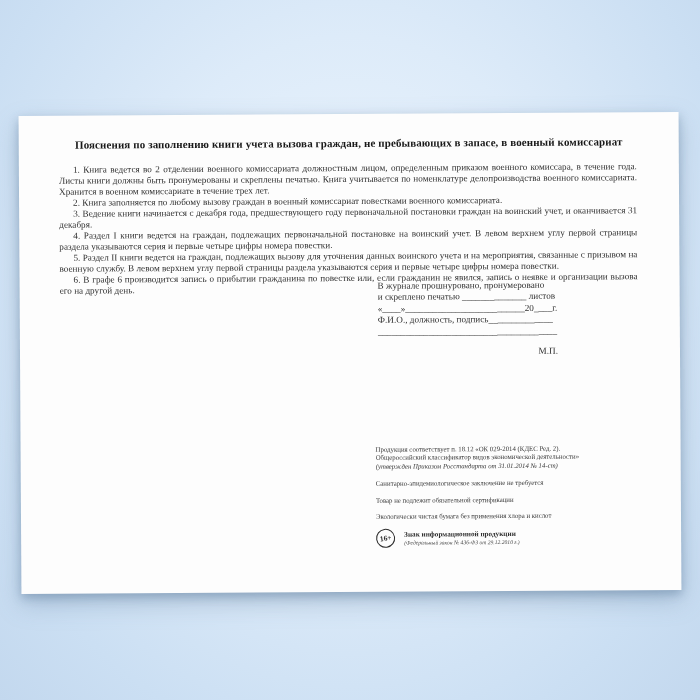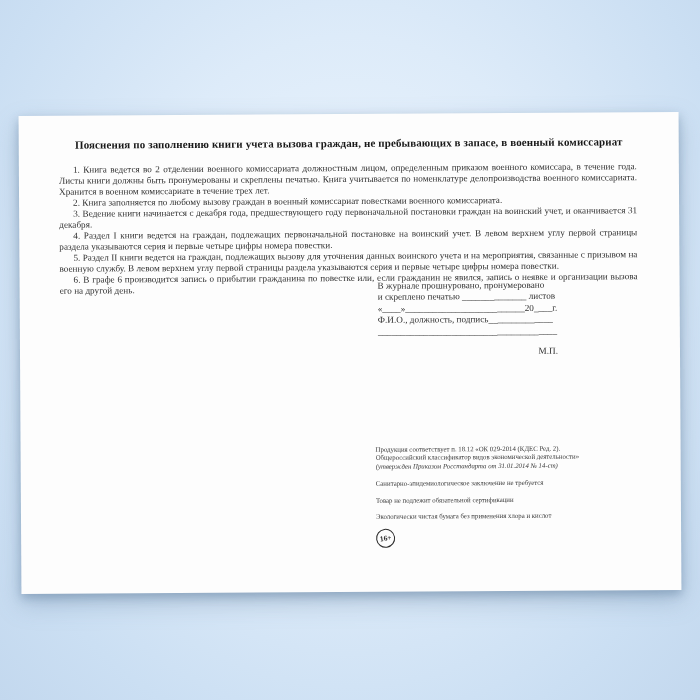--- a/index.html
+++ b/index.html
@@ -79,16 +79,20 @@
     <div class="cgroup">
       <div>Продукция соответствует п. 18.12 «ОК 029-2014 (КДЕС Ред. 2).</div>
       <div>Общероссийский классификатор видов экономической деятельности»</div>
       <div class="it">(утвержден Приказом Росстандарта от 31.01.2014 № 14-ст)</div>
     </div>
     <div class="cgroup tight">Санитарно-эпидемиологическое заключение не требуется</div>
     <div class="cgroup tight">Товар не подлежит обязательной сертификации</div>
     <div class="cgroup tight">Экологически чистая бумага без применения хлора и кислот</div>
     <div class="info-row">
       <div class="age-circle">16+</div>
+      <div class="info-text">
+        <div class="info-title">Знак информационной продукции</div>
+        <div class="info-law it">(Федеральный закон № 436-ФЗ от 29.12.2010 г.)</div>
+      </div>
     </div>
   </div>
 
 </div>
 
 </body></html>

